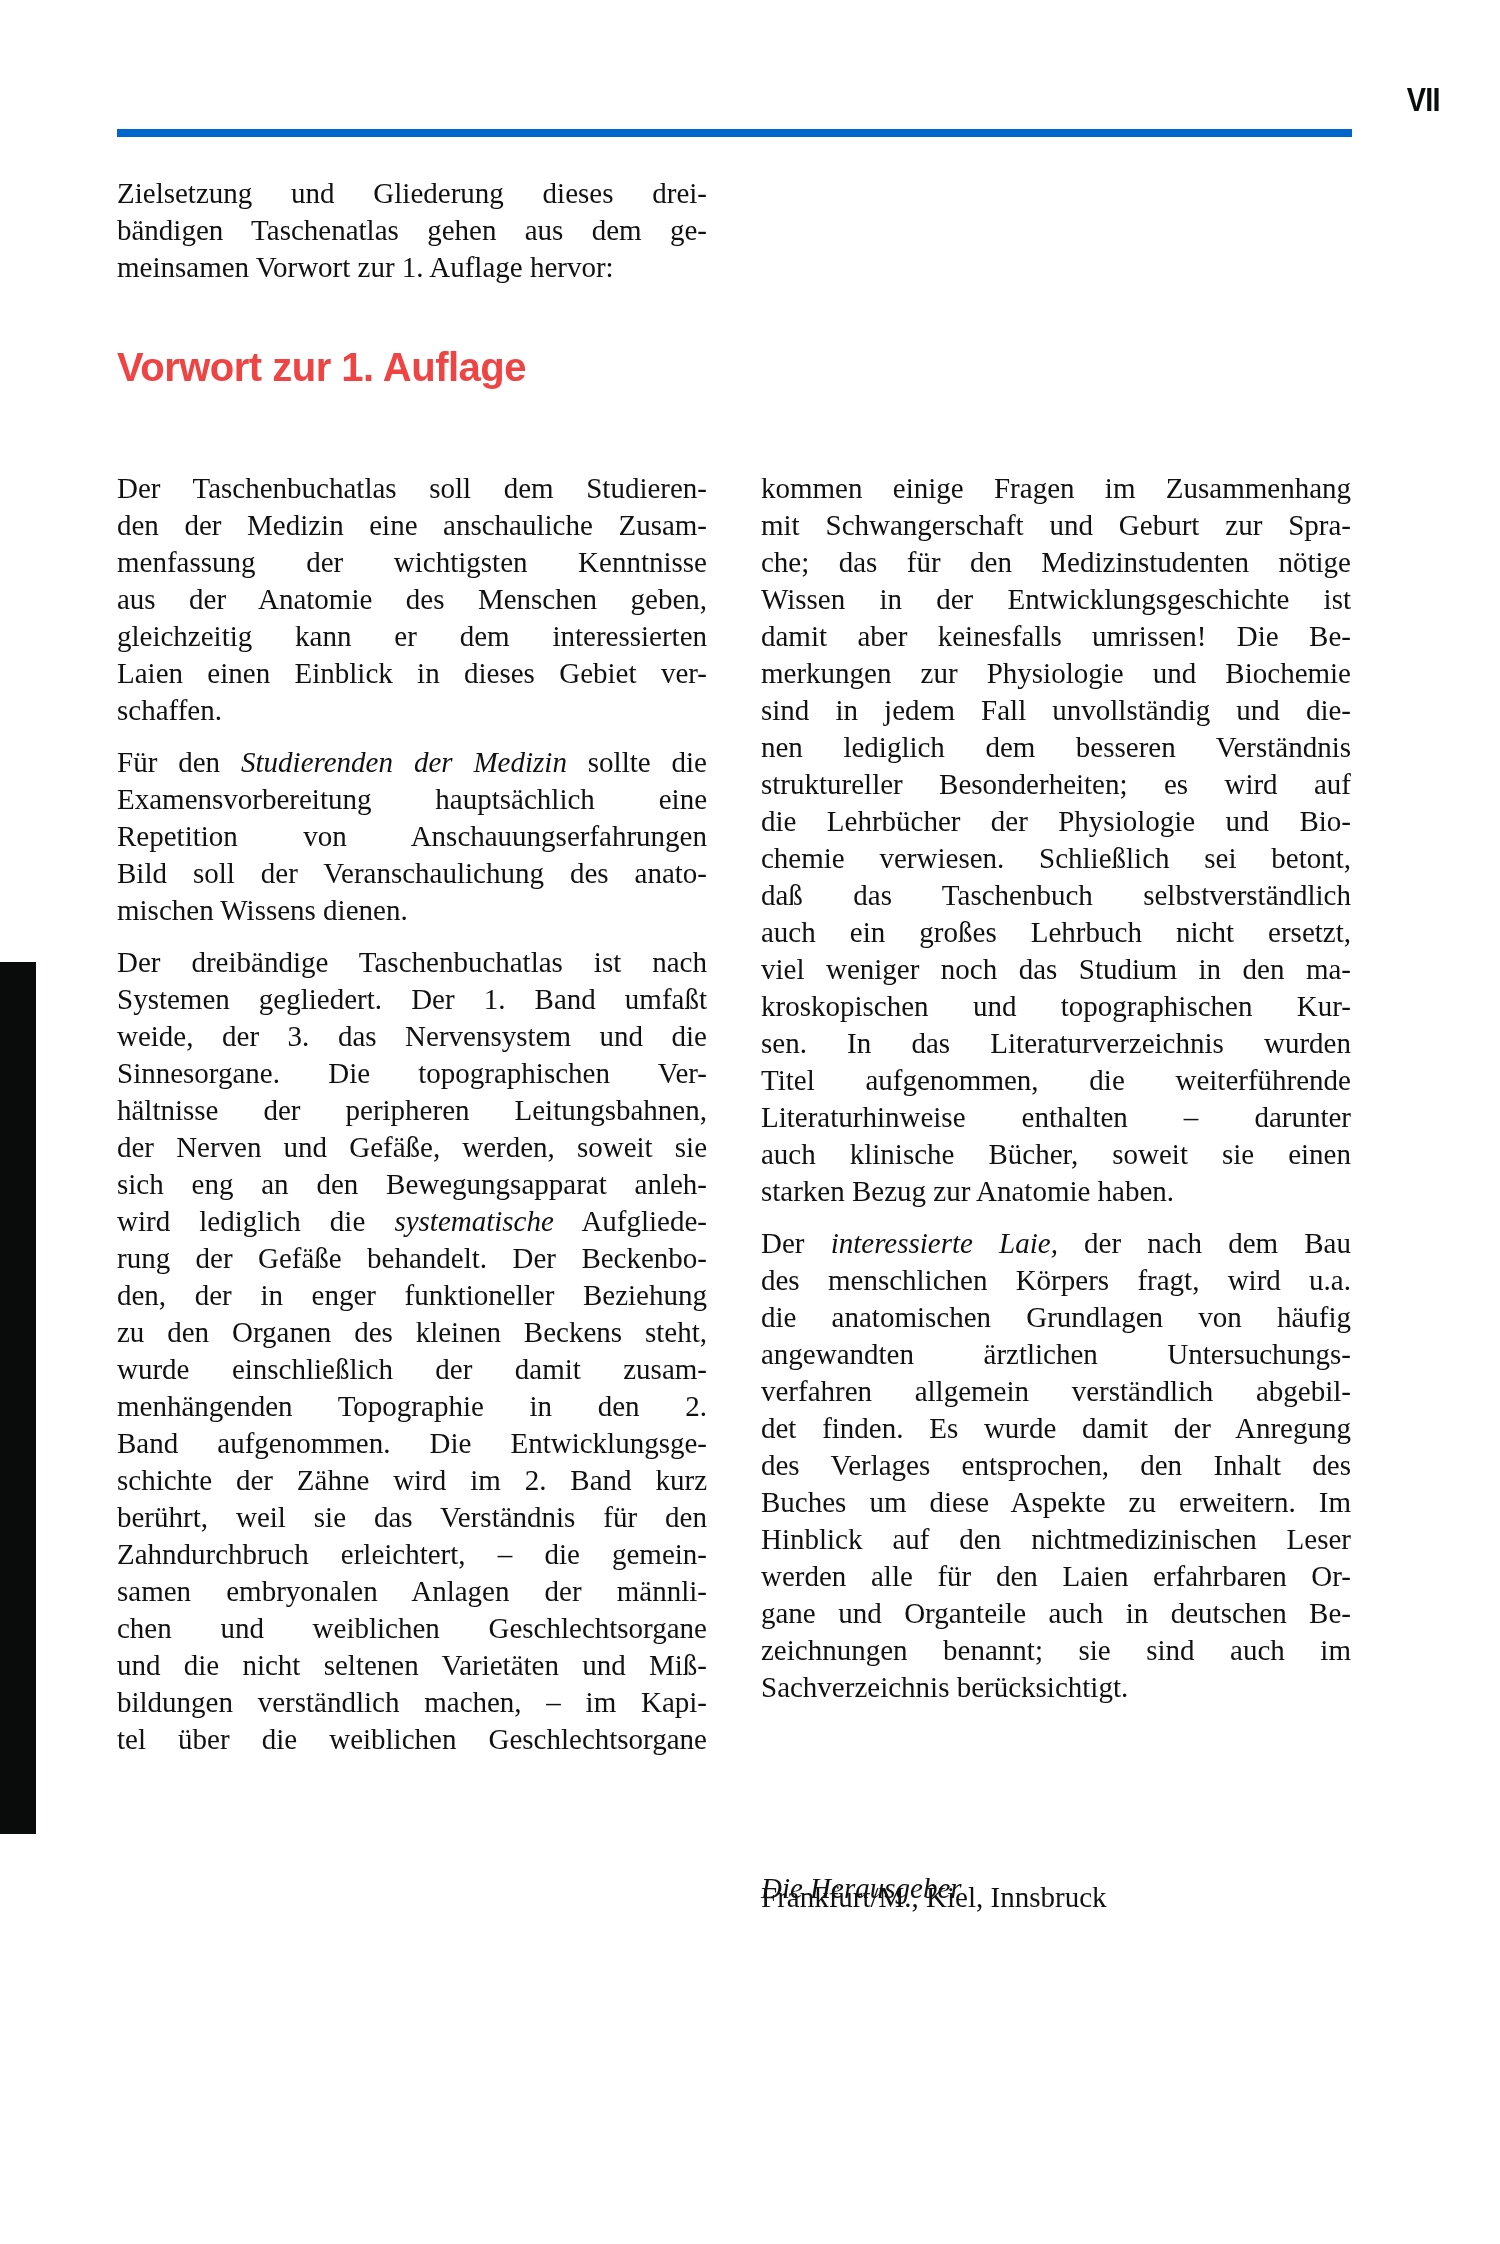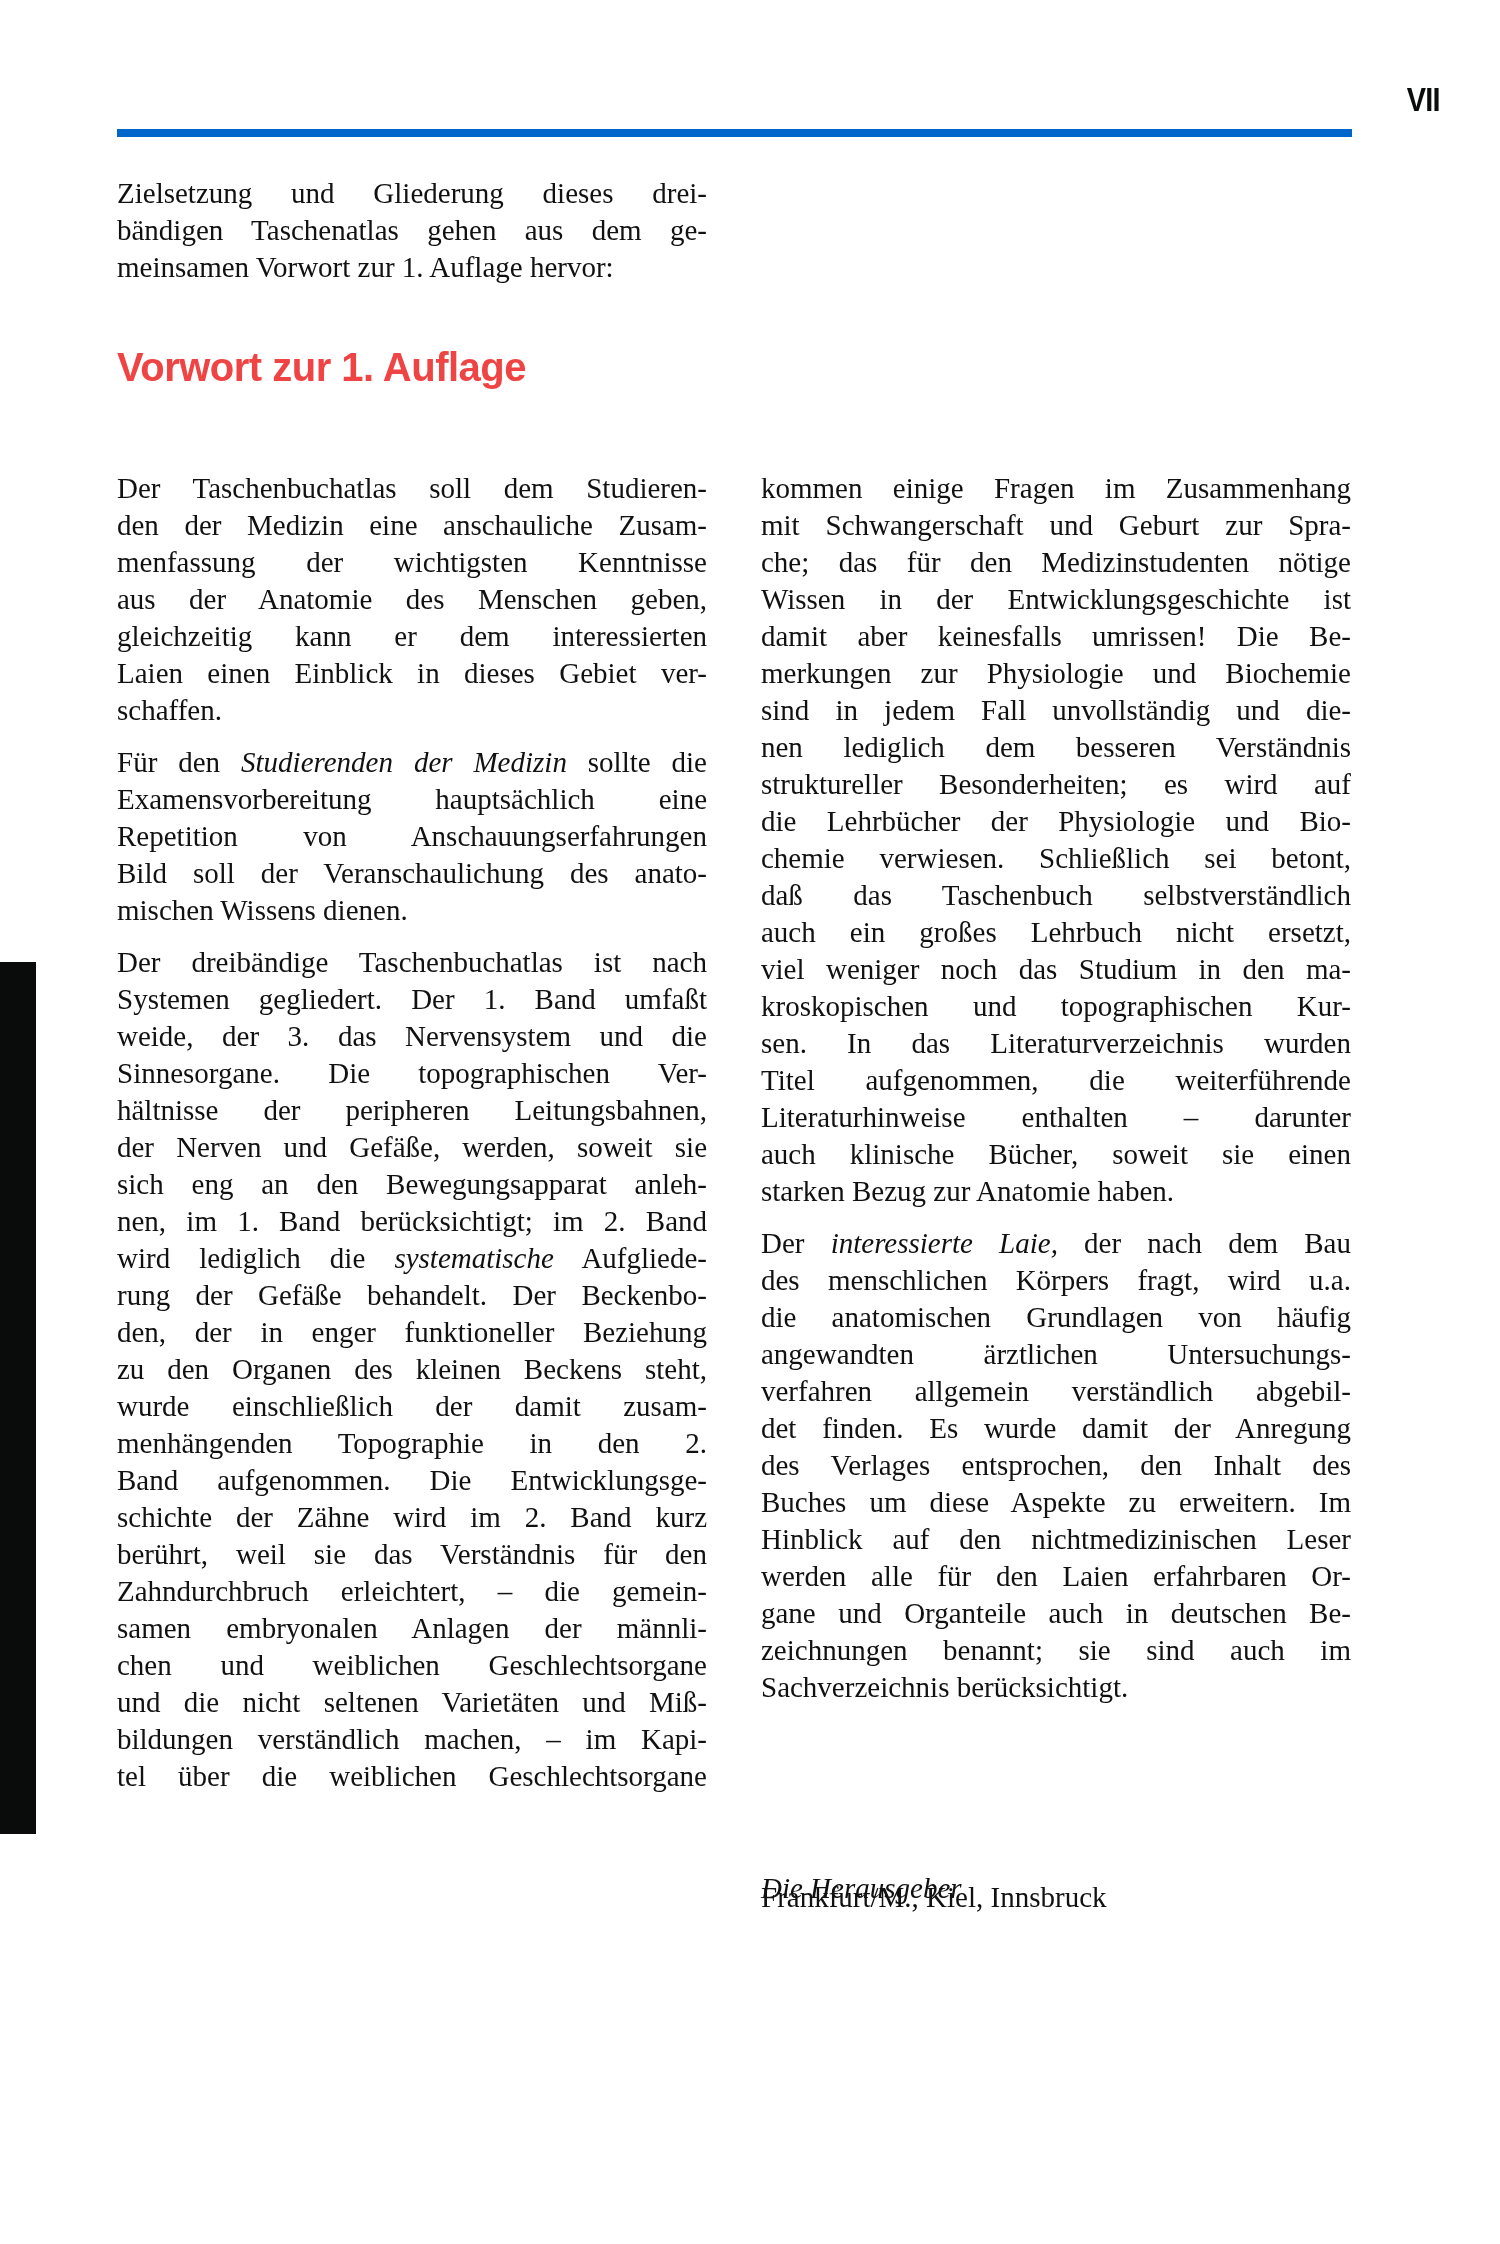--- a/index.html
+++ b/index.html
@@ -83,21 +83,20 @@
     <span class="l last">mischen Wissens dienen.</span>
   </p>
   <p>
     <span class="l">Der dreibändige Taschenbuchatlas ist nach</span>
     <span class="l">Systemen gegliedert. Der 1. Band umfaßt</span>
     <span class="l">weide, der 3. das Nervensystem und die</span>
     <span class="l">Sinnesorgane. Die topographischen Ver-</span>
     <span class="l">hältnisse der peripheren Leitungsbahnen,</span>
     <span class="l">der Nerven und Gefäße, werden, soweit sie</span>
     <span class="l">sich eng an den Bewegungsapparat anleh-</span>
-    <span class="l">nen, im 1. Band berücksichtigt; im 2. Band</span>
     <span class="l"><span>wird lediglich die </span><em>systematische</em><span> Aufgliede-</span></span>
     <span class="l">rung der Gefäße behandelt. Der Beckenbo-</span>
     <span class="l">den, der in enger funktioneller Beziehung</span>
     <span class="l">zu den Organen des kleinen Beckens steht,</span>
     <span class="l">wurde einschließlich der damit zusam-</span>
     <span class="l">menhängenden Topographie in den 2.</span>
     <span class="l">Band aufgenommen. Die Entwicklungsge-</span>
     <span class="l">schichte der Zähne wird im 2. Band kurz</span>
     <span class="l">berührt, weil sie das Verständnis für den</span>
     <span class="l">Zahndurchbruch erleichtert, – die gemein-</span>

